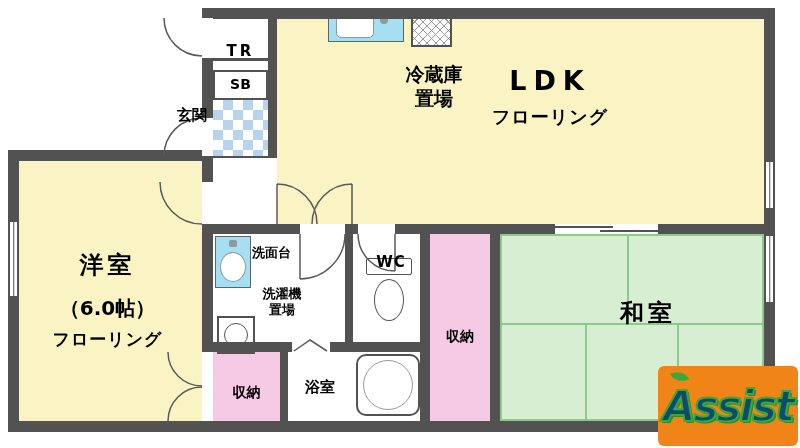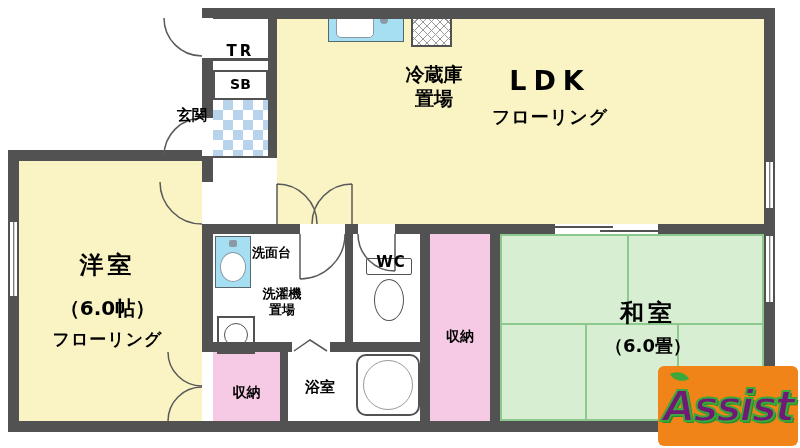--- a/index.html
+++ b/index.html
@@ -7,21 +7,21 @@
         font-family:"DejaVu Sans","Liberation Sans",sans-serif;}
   .abs{position:absolute;box-sizing:border-box;}
   .wall{position:absolute;background:#525252;}
   .lbl{position:absolute;color:#000;font-weight:600;line-height:1.25;text-align:center;white-space:nowrap;}
   .win-v{position:absolute;background:#fff;border-left:2px solid #525252;border-right:2px solid #525252;box-sizing:border-box;}
   .win-v::after{content:"";position:absolute;left:50%;top:0;bottom:0;width:1.5px;background:#525252;transform:translateX(-50%);}
   .tat{position:absolute;background:#8CC98C;}
   svg.overlay{position:absolute;left:0;top:0;pointer-events:none;}
   #logo{position:absolute;left:658px;top:366px;width:140px;height:80px;background:#F08419;border-radius:6px;
         display:flex;align-items:center;justify-content:center;}
-  #logo .txt{font-style:italic;font-weight:900;font-size:42px;color:#701a75;letter-spacing:-2px;
+  #logo .txt{font-style:italic;font-weight:900;font-size:42px;color:#0c4a6e;letter-spacing:-2px;
         -webkit-text-stroke:2px #3AA83A;text-shadow:2px 2px 0 #2c8c2c;}
   #logo .leaf{position:absolute;left:14px;top:4px;width:15px;height:13px;background:#3AA83A;
         border-radius:0 100% 0 100%;transform:rotate(-25deg);}
 </style>
 </head>
 <body>
 
 <div id="plan">
 
   <div class="abs" style="left:277px;top:19px;width:487px;height:205px;background:#FAF4C4;"></div>
@@ -131,21 +131,20 @@
   <div class="lbl" style="left:246px;top:286px;width:72px;font-size:13px;">
       <span>洗濯機</span><br>
       <span>置場</span>
   </div>
   <div class="lbl" style="left:353px;top:253px;width:76px;font-size:15px;letter-spacing:1px;">WC</div>
 
   <div class="lbl" style="left:430px;top:328px;width:60px;font-size:14px;">収納</div>
 
   <div class="lbl" style="left:500px;top:298px;width:264px;margin-left:16px;">
       <div style="font-size:24px;letter-spacing:4px;">和室</div>
-      <div style="font-size:18px;margin-top:7px;">（6.0畳）</div>
   </div>
 
   <div class="lbl" style="left:213px;top:384px;width:67px;font-size:14px;">収納</div>
   <div class="lbl" style="left:288px;top:378px;width:64px;font-size:15px;font-family:Liberation Serif, serif;">浴室</div>
 
   <div id="logo">
       <span class="leaf"></span>
       <span class="txt">Assist</span>
   </div>
 

